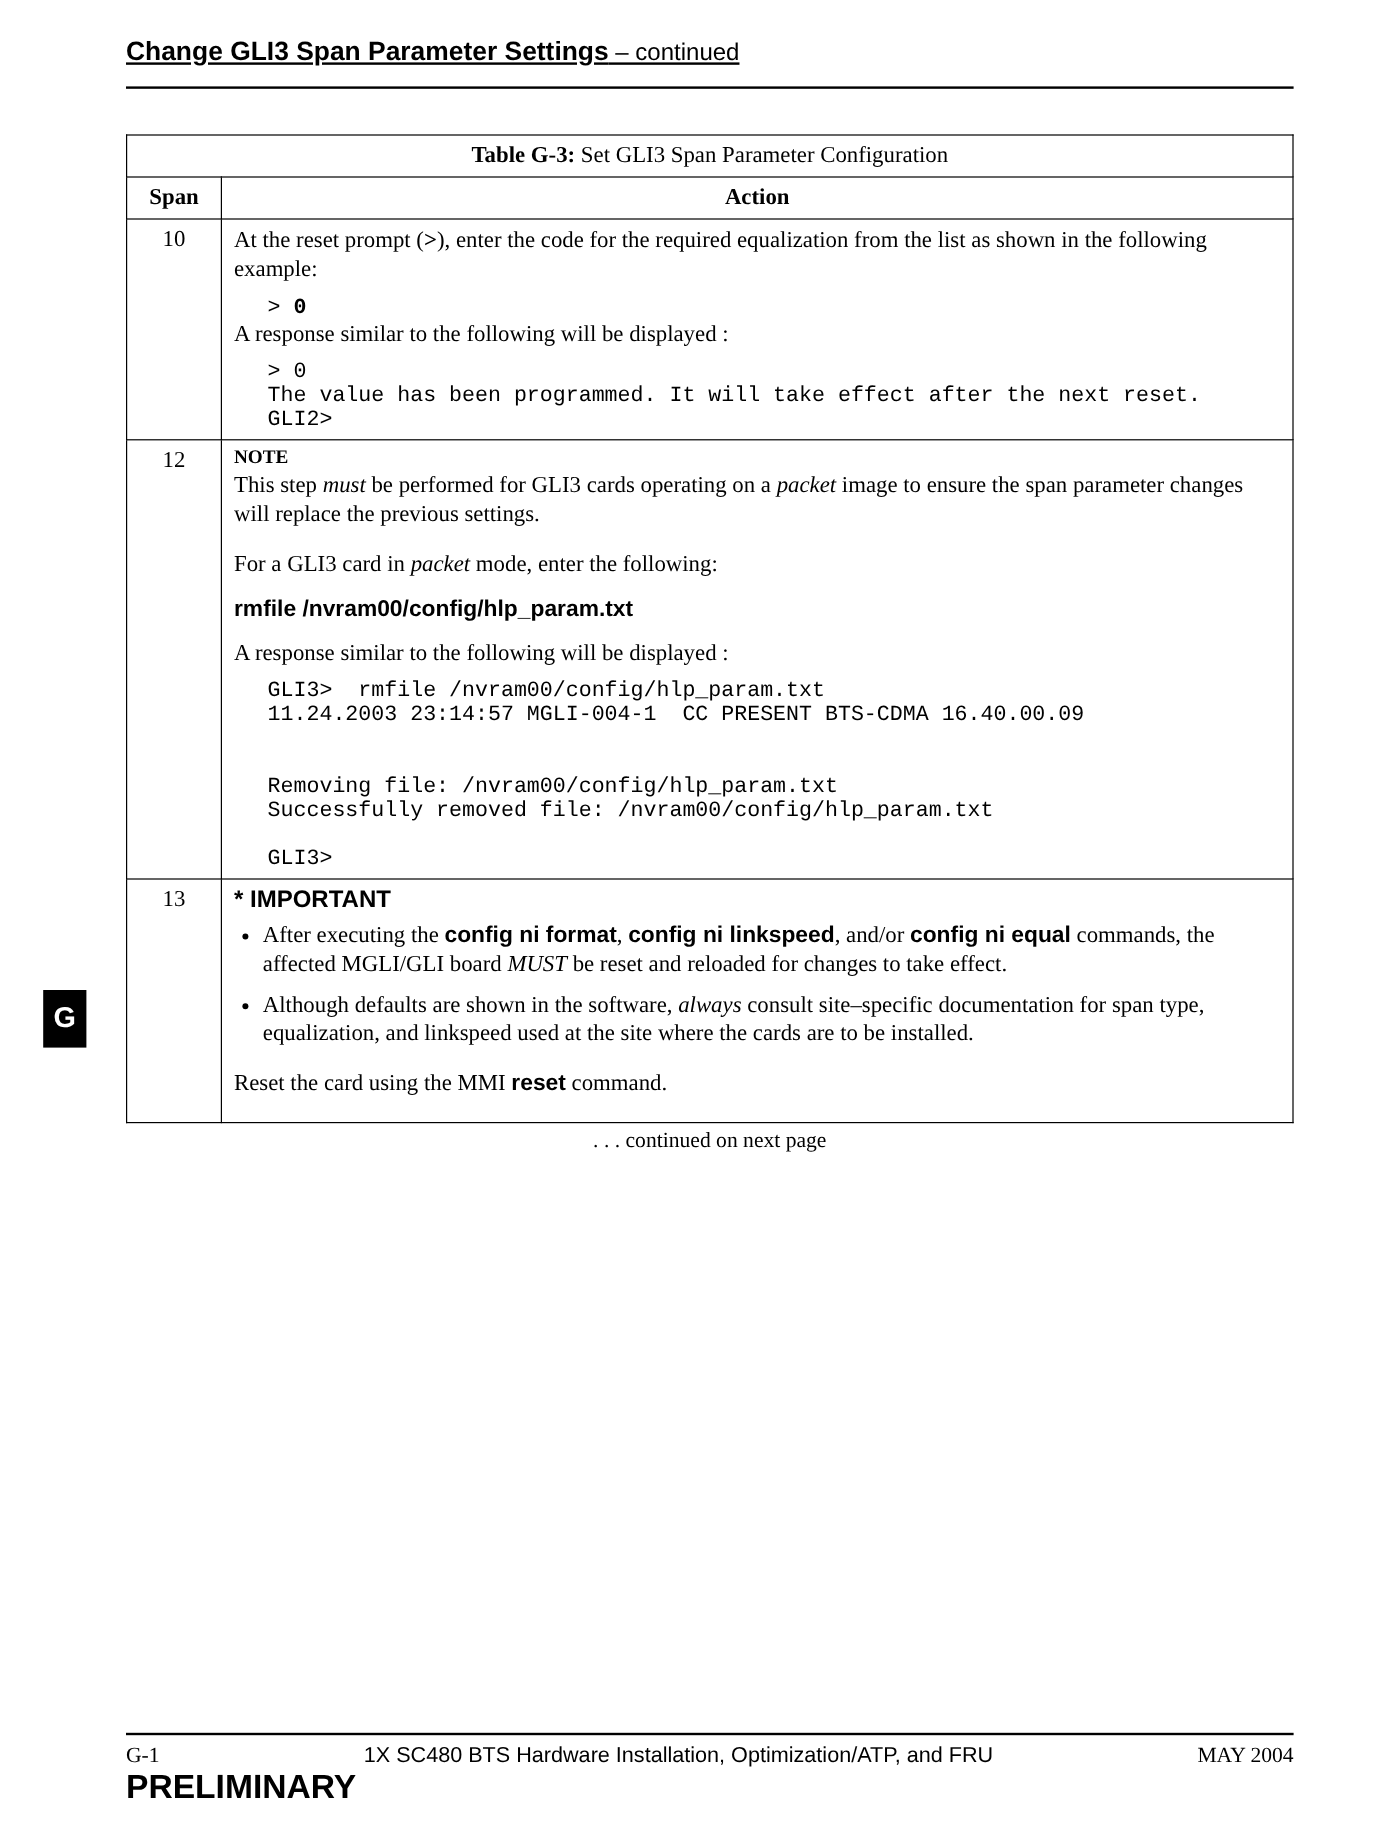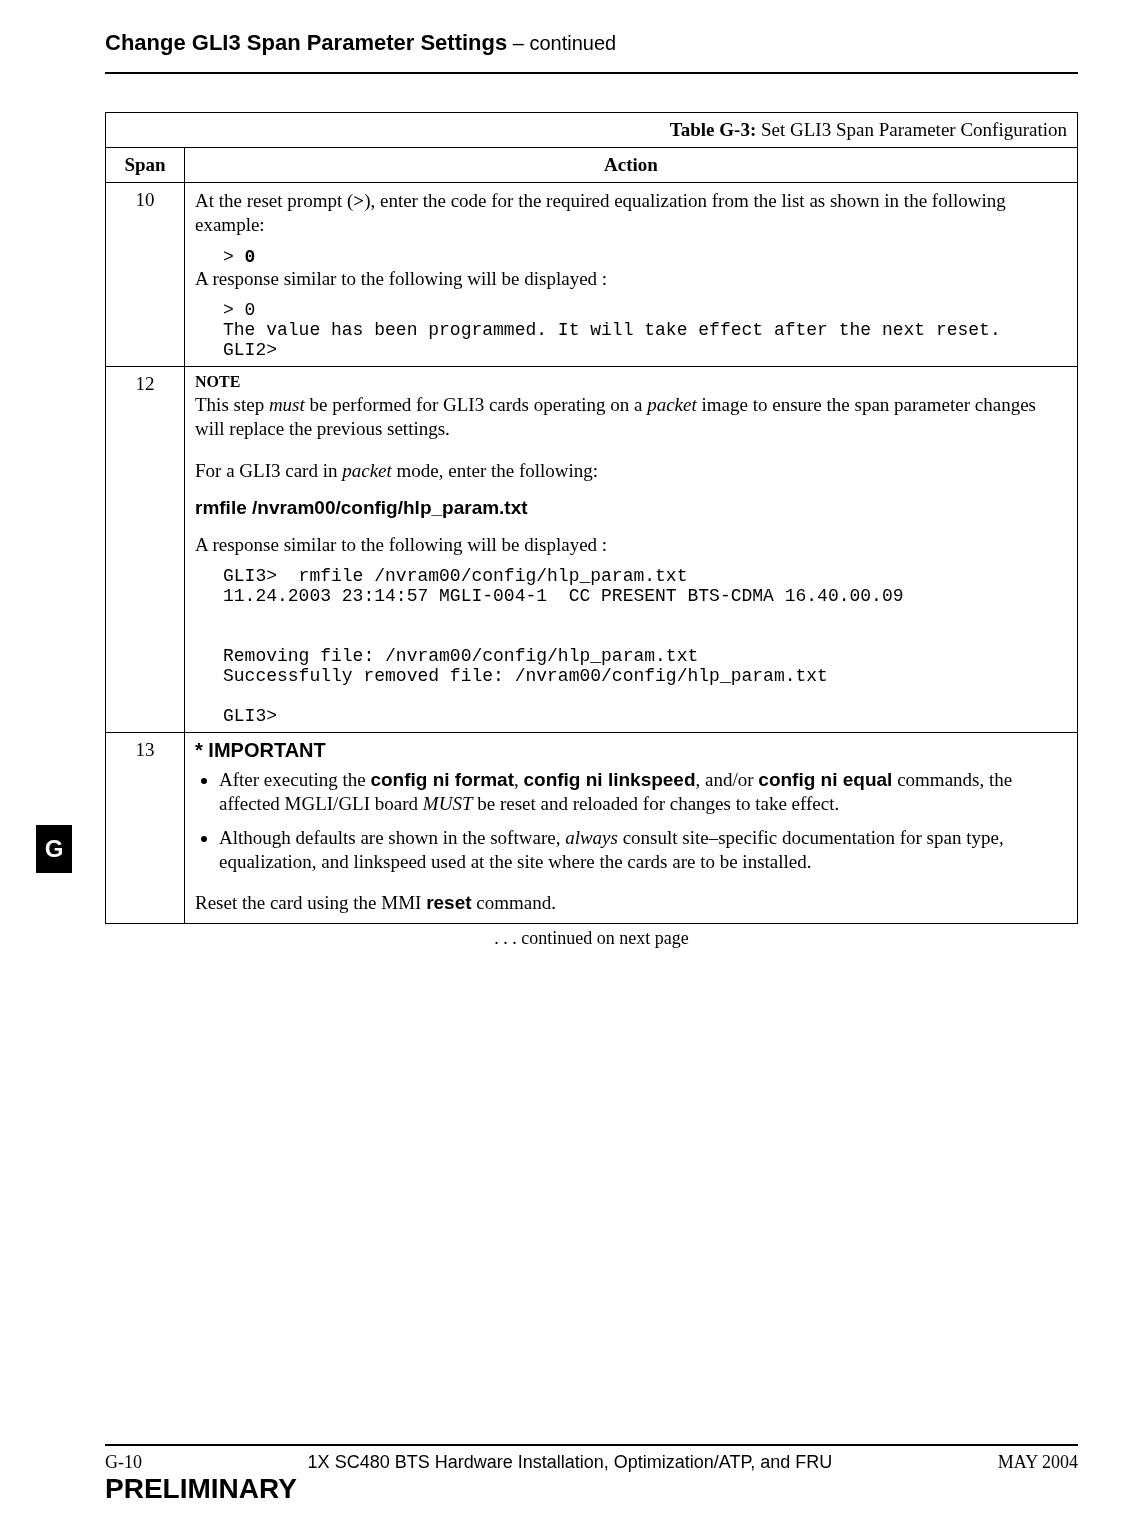--- a/index.html
+++ b/index.html
@@ -15,20 +15,21 @@
     width: 1148px;
     min-height: 1539px;
     box-sizing: border-box;
     padding: 30px 70px 40px 105px;
   }
   .running-head {
     font-family: Arial, Helvetica, sans-serif;
     font-size: 22px;
     font-weight: bold;
     margin-bottom: 16px;
+    text-decoration: underline;
   }
   .running-head .cont {
     font-weight: normal;
     font-size: 20px;
   }
   .head-rule {
     border: 0;
     border-top: 2px solid #000;
     margin: 4px 0 38px 0;
   }
@@ -37,21 +38,21 @@
     border-collapse: collapse;
     font-size: 19px;
   }
   table.main th, table.main td {
     border: 1.5px solid #000;
     padding: 6px 10px;
     vertical-align: top;
     text-align: left;
   }
   table.main .caption-cell {
-    text-align: right;
+    text-align: center;
     font-size: 19px;
   }
   table.main .caption-cell .tbl-label {
     font-weight: bold;
   }
   table.main th.stepcol, table.main th.actioncol {
     text-align: center;
     font-weight: bold;
   }
   table.main td.stepnum {
@@ -203,31 +204,31 @@
     </tr>
 
     <tr>
       <td class="stepnum">13</td>
       <td>
         <div class="imp-head">* IMPORTANT</div>
         <ul class="bullets">
           <li><span>After executing the </span><span class="bold-sans">config  ni  format</span><span>, </span><span class="bold-sans">config  ni  linkspeed</span><span>, and/or </span><span class="bold-sans">config  ni  equal</span><span> commands, the affected MGLI/GLI board </span><span class="italic">MUST</span><span> be reset and reloaded for changes to take effect.</span></li>
           <li><span>Although defaults are shown in the software, </span><span class="italic">always</span><span> consult site–specific documentation for span type, equalization, and linkspeed used at the site where the cards are to be installed.</span></li>
         </ul>
-        <p class="para" style="margin-top:18px; margin-bottom:2px"><span>Reset the card using the MMI </span><span class="bold-sans">reset</span><span> command.</span></p>
+        <p class="para" style="margin-top:18px; margin-bottom:14px"><span>Reset the card using the MMI </span><span class="bold-sans">reset</span><span> command.</span></p>
       </td>
     </tr>
   </tbody>
     </table>
 
   <div class="cont-note">. . . continued on next page</div>
 
   <div class="footer-area">
     <hr class="footer-rule">
     <div class="footer-row">
-      <span class="footer-left">G-10</span>
+      <span class="footer-left">G-1</span>
       <span class="footer-center">1X SC480 BTS Hardware Installation, Optimization/ATP, and FRU</span>
       <span class="footer-right">MAY 2004</span>
     </div>
     <div class="prelim">PRELIMINARY</div>
   </div>
 
 </div>
 
 </body></html>

